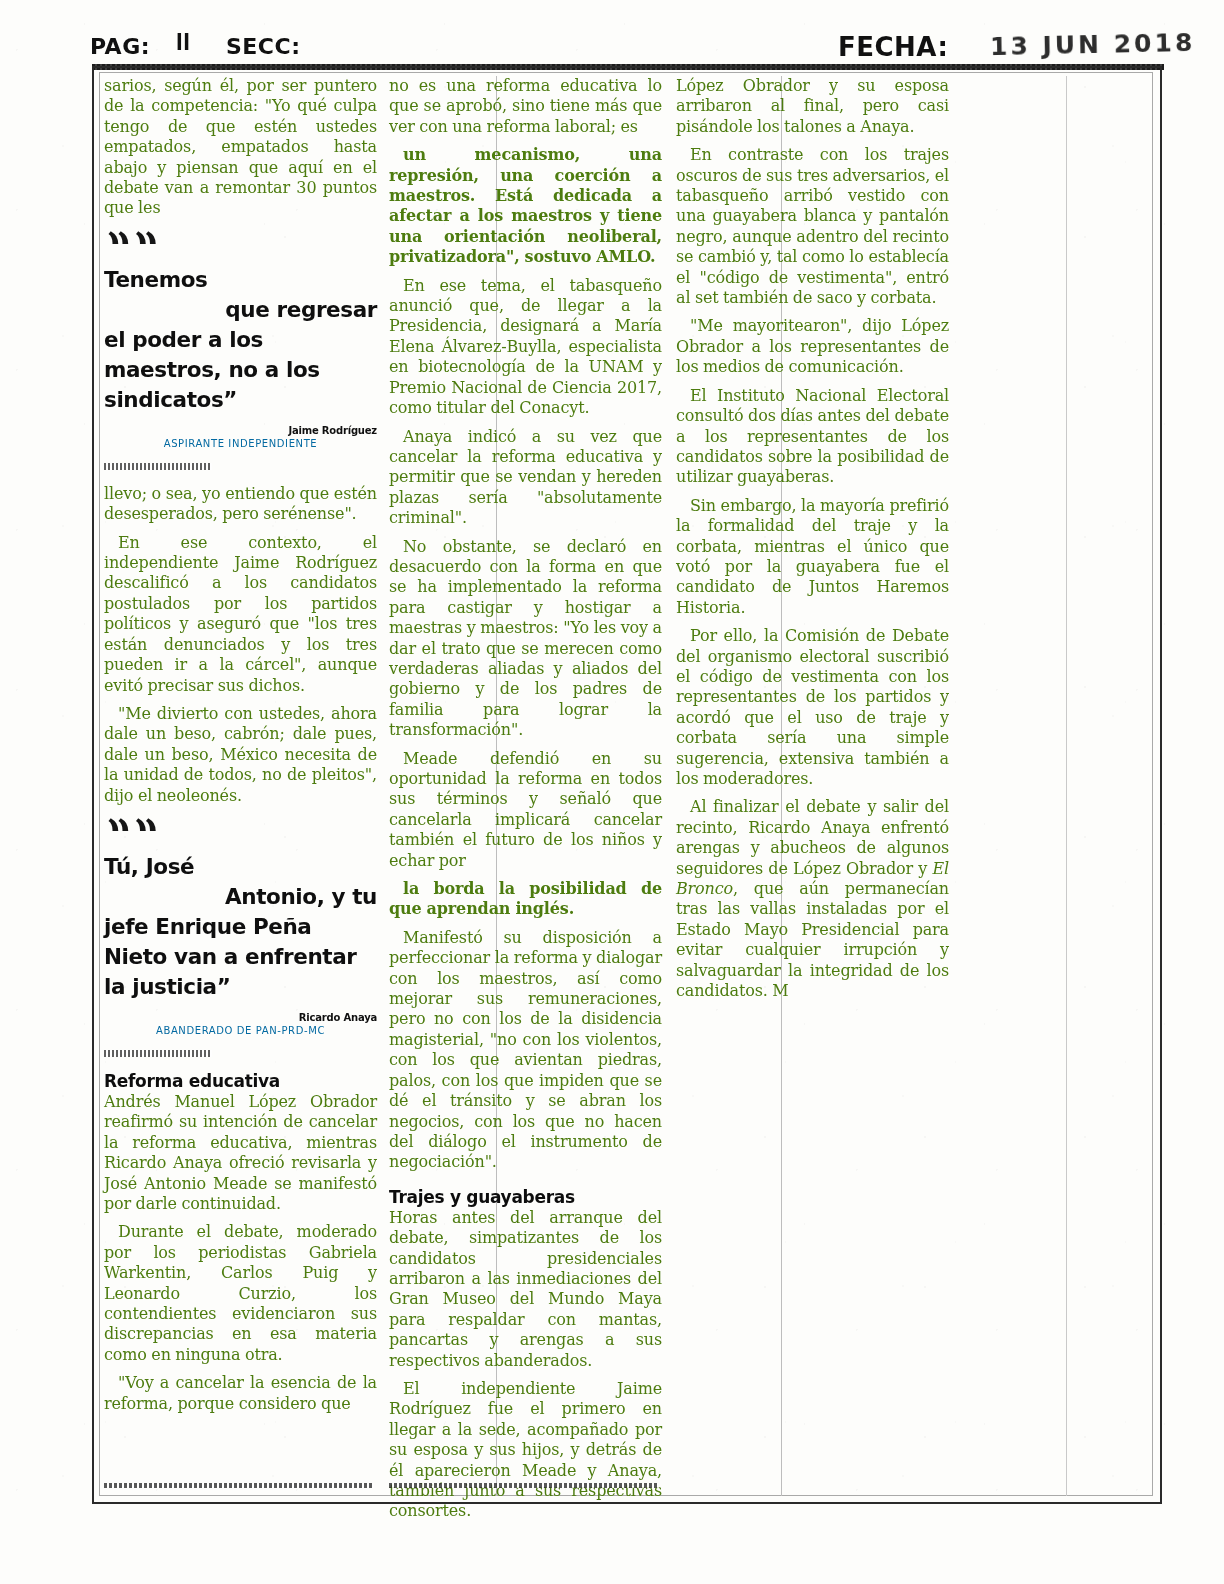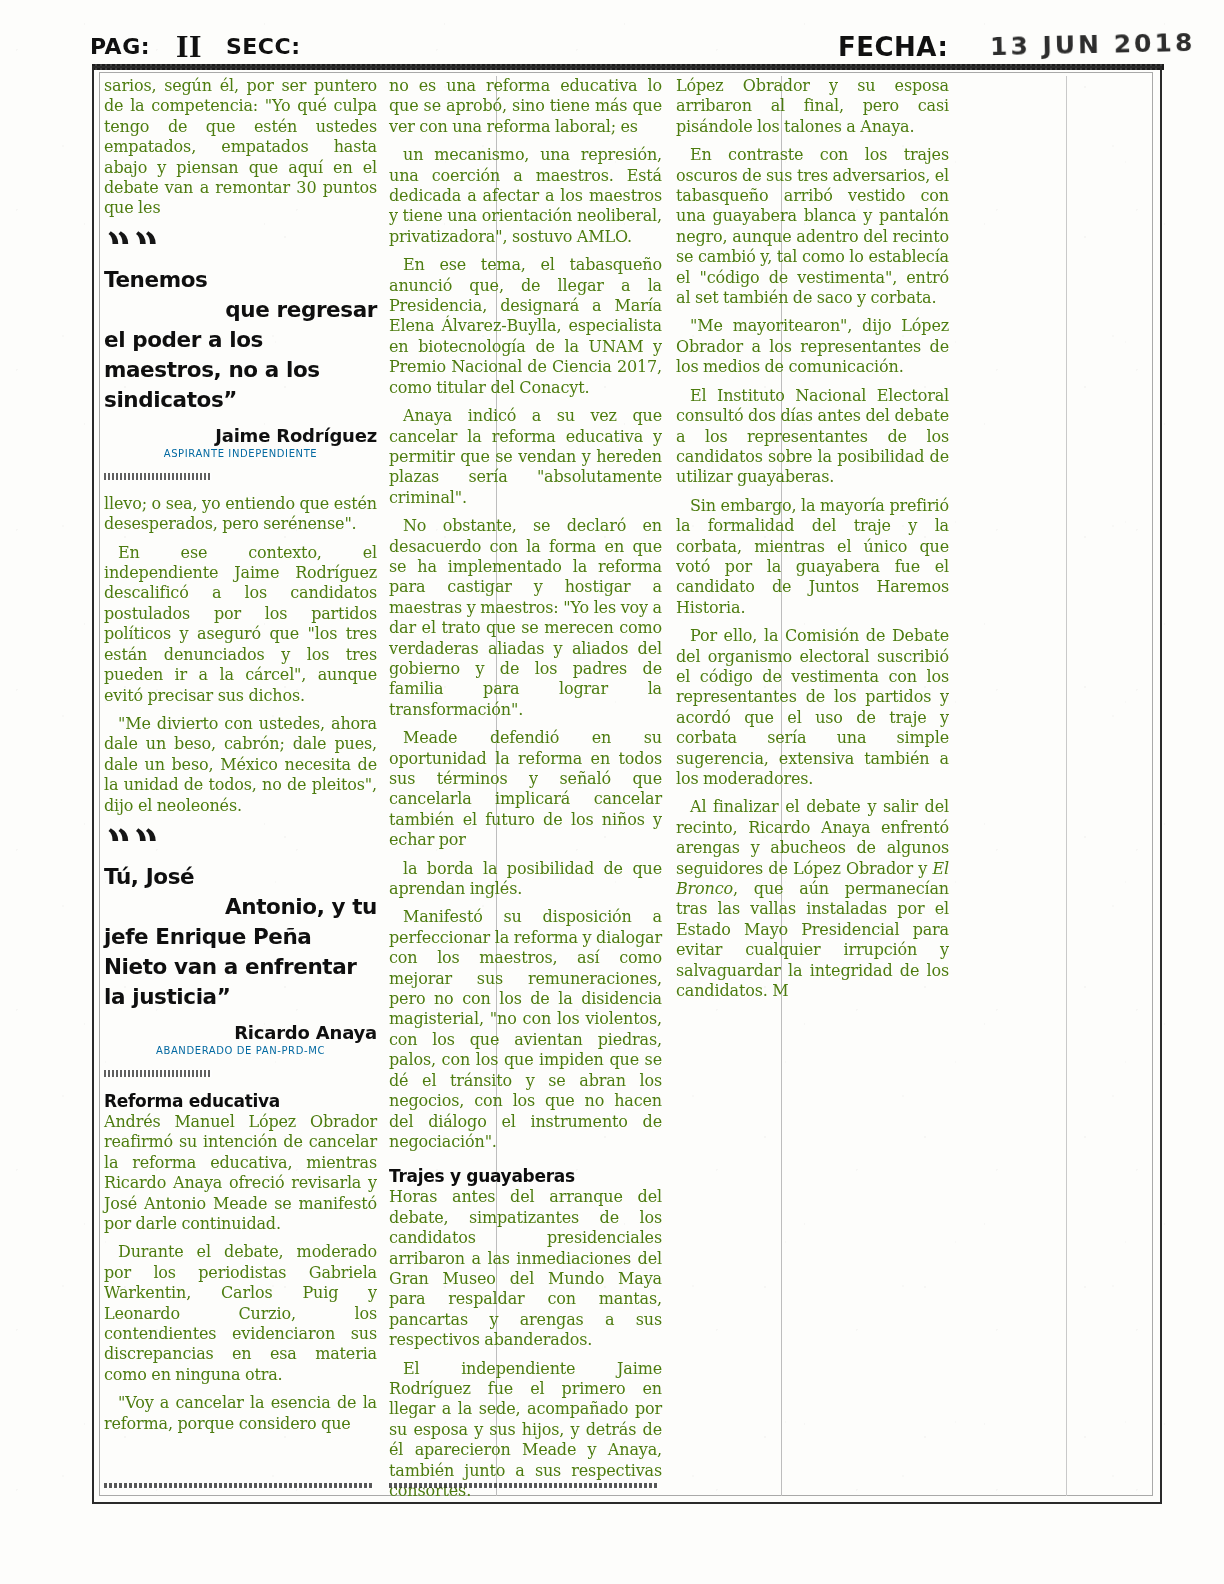--- a/index.html
+++ b/index.html
@@ -47,21 +47,21 @@
   .stamp-text {
     position: absolute;
     font-family: "DejaVu Sans", sans-serif;
     font-weight: 700;
     color: #111;
     letter-spacing: .5px;
     white-space: nowrap;
     filter: blur(.2px);
   }
   #lbl-pag      { left: 12px;  top: 12px; font-size: 22px; }
-  #val-pag      { left: 98px;  top: 6px;  font-size: 32px; font-family: Liberation Serif, serif; }
+  #val-pag      { left: 98px;  top: 6px;  font-size: 24px; font-family: Liberation Sans, sans-serif; }
   #lbl-secc     { left: 148px; top: 12px; font-size: 22px; }
   #masthead     { left: 340px; top: -8px; font-size: 46px; font-family: "DejaVu Serif", serif;
                   letter-spacing: 2px; font-weight: 700; }
   #lbl-fecha    { left: 760px; top: 10px; font-size: 26px; }
   #val-fecha    { left: 912px; top: 8px;  font-size: 25px; letter-spacing: 3px;
                   opacity: .88; transform: rotate(-1.2deg); }
 
   
   #scan-frame {
     position: absolute;
@@ -130,21 +130,21 @@
     line-height: 20.4px;
     text-align: justify;
     text-justify: inter-word;
     color: #4d7c0f;
     letter-spacing: -.15px;
     word-spacing: -.4px;
     -webkit-font-smoothing: none;
   }
   p.body + p.body { text-indent: 14px; margin-top: 8px; }
   p.body.noindent { text-indent: 0; }
-  p.gap-before { margin-top: 24px; }
+  p.gap-before { margin-top: 24px; font-weight: bold; }
 
   
   h3.subhead {
     margin: 0 0 1px 0;
     font-family: "DejaVu Sans", sans-serif;
     font-weight: 700;
     font-size: 17px;
     letter-spacing: -.3px;
     color: #0d0d0d;
     filter: blur(.25px);
@@ -177,21 +177,21 @@
     color: #0f0f0f;
     filter: blur(.28px);
   }
   .pq-first-line { display: block; }
   .pq-rest { display: block; }
   .pq-attrib {
     margin-top: 10px;
     text-align: right;
     font-family: "DejaVu Sans", sans-serif;
     font-weight: 700;
-    font-size: 18px;
+    font-size: 10px;
     color: #101010;
     letter-spacing: -.2px;
     filter: blur(.2px);
   }
   .pq-role {
     text-align: center;
     font-family: "DejaVu Sans", sans-serif;
     font-size: 10px;
     letter-spacing: .6px;
     color: #0369a1;

